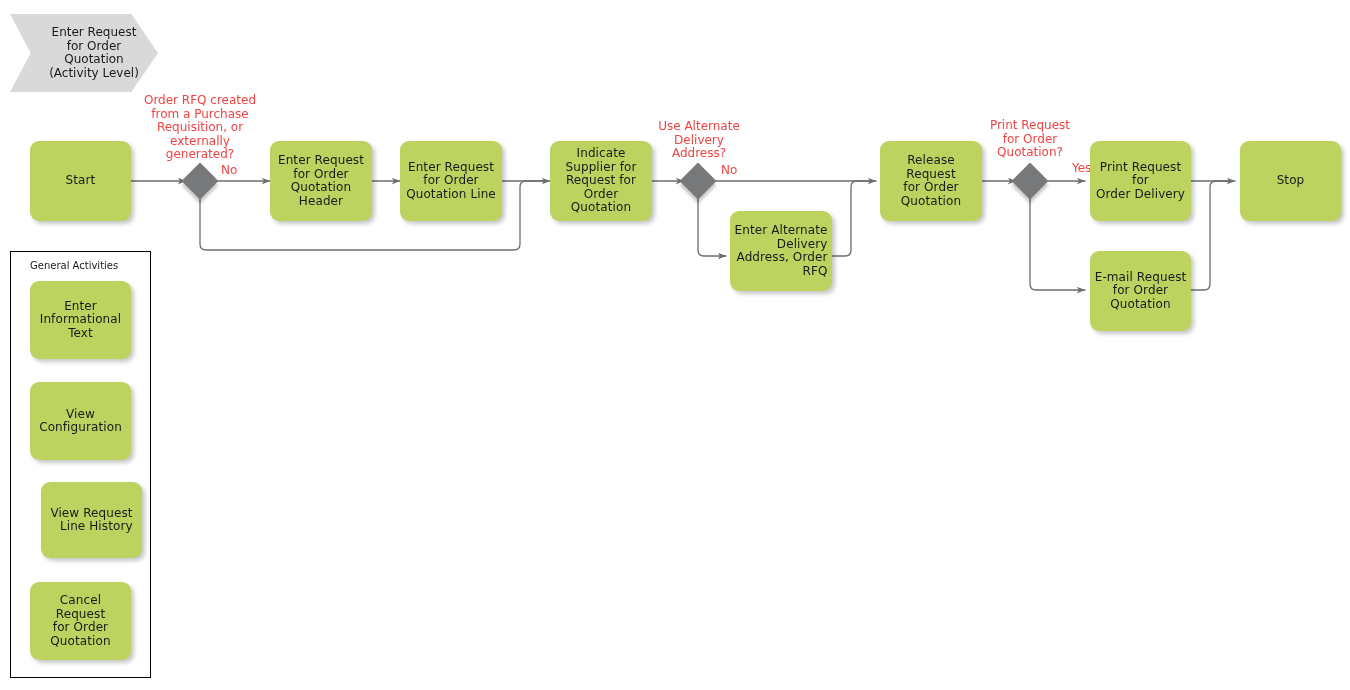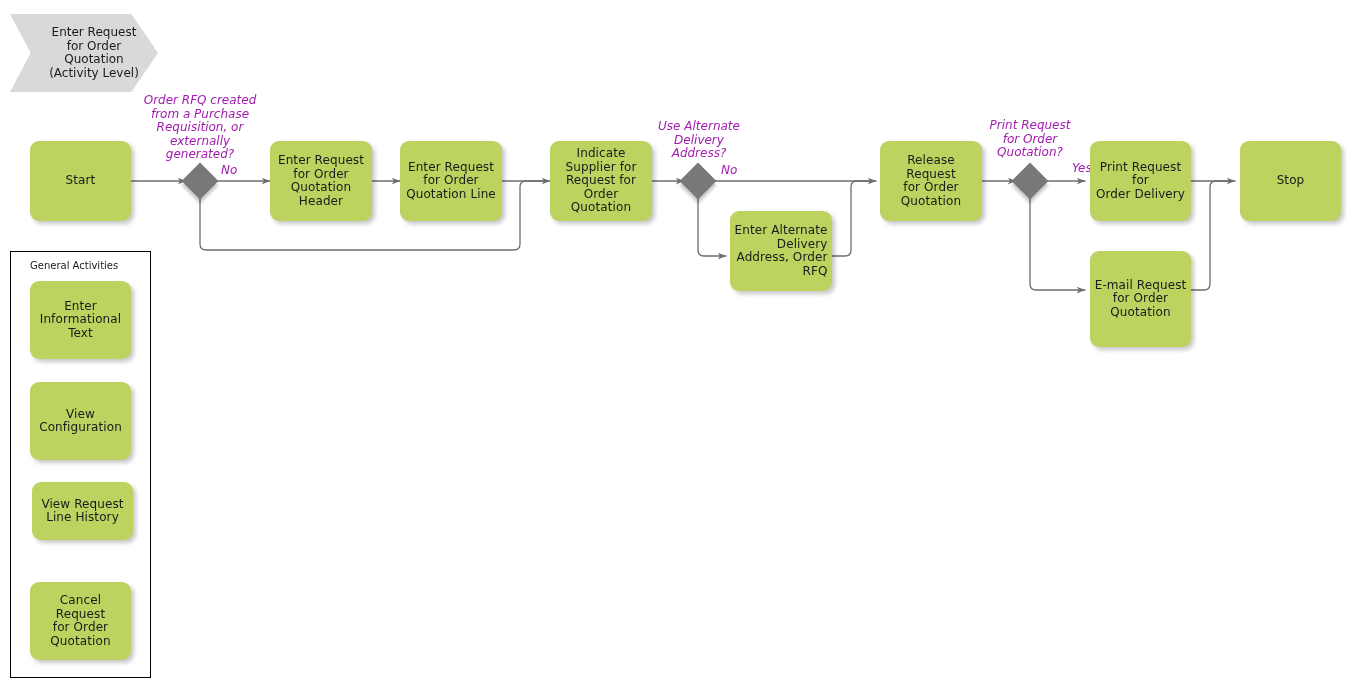--- a/index.html
+++ b/index.html
@@ -69,26 +69,25 @@
     width: 26px;
     height: 26px;
     background: #77787a;
     transform: rotate(45deg);
     box-shadow: 3px 3px 3px rgba(0,0,0,0.22);
   }
 
   
   .label {
     position: absolute;
-    color: #a21caf;
+    color: #ef4444;
     font-size: 12px;
     line-height: 13.5px;
     text-align: center;
     white-space: pre-line;
-    font-style: italic;
   }
   .label.left { text-align: left; }
 
   
   .group-frame {
     position: absolute;
     box-sizing: border-box;
     border: 1px solid #000000;
     background: transparent;
   }
@@ -206,21 +205,21 @@
     <span style="white-space: pre-line;">Release Request
 for Order
 Quotation</span>
   </div>
 
   <div class="node" style="left:1090px; top:141px; width:101px; height:80px;">
     <span style="white-space: pre-line;">Print Request for
 Order Delivery</span>
   </div>
 
-  <div class="node" style="left:1090px; top:251px; width:101px; height:96px;">
+  <div class="node" style="left:1090px; top:251px; width:101px; height:80px;">
     <span style="white-space: pre-line;">E-mail Request
 for Order
 Quotation</span>
   </div>
 
   <div class="node" style="left:1240px; top:141px; width:101px; height:80px;">
     <span>Stop</span>
   </div>
 
   <div class="group-frame" style="left:10px; top:251px; width:141px; height:427px;"></div>
@@ -230,21 +229,21 @@
     <span style="white-space: pre-line;">View
 Configuration</span>
   </div>
 
   <div class="node" style="left:30px; top:281px; width:101px; height:78px;">
     <span style="white-space: pre-line;">Enter
 Informational
 Text</span>
   </div>
 
-  <div class="node" style="left:32px; top:482px; width:101px; height:58px;">
+  <div class="node" style="left:41px; top:482px; width:101px; height:76px;text-align:right;">
     <span style="white-space: pre-line;">View Request
 Line History</span>
   </div>
 
   <div class="node" style="left:30px; top:582px; width:101px; height:78px;">
     <span style="white-space: pre-line;">Cancel Request
 for Order
 Quotation</span>
   </div>
 

